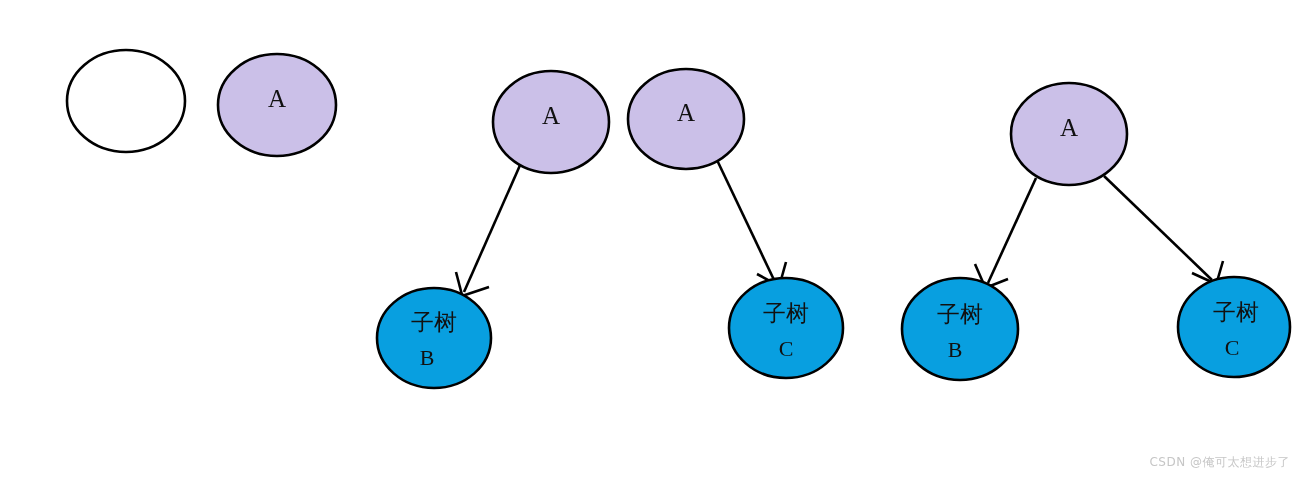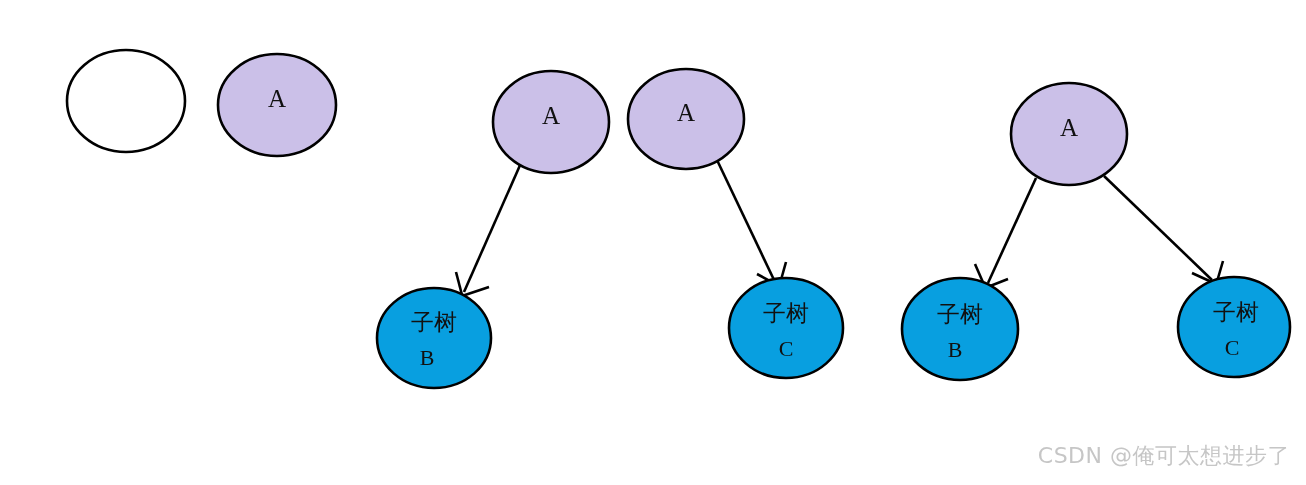--- a/index.html
+++ b/index.html
@@ -48,21 +48,21 @@
     stroke: #000000;
     stroke-width: 2.6;
     fill: none;
     stroke-linecap: butt;
   }
   #watermark {
     position: absolute;
     right: 16px;
     bottom: 14px;
     font-family: "DejaVu Sans", "Liberation Sans", sans-serif;
-    font-size: 22px;
+    font-size: 12px;
     color: #c6c6c6;
     letter-spacing: 0.5px;
     white-space: nowrap;
     user-select: none;
     margin-top: 28px;
   }
 </style>
 </head>
 <body>
 

